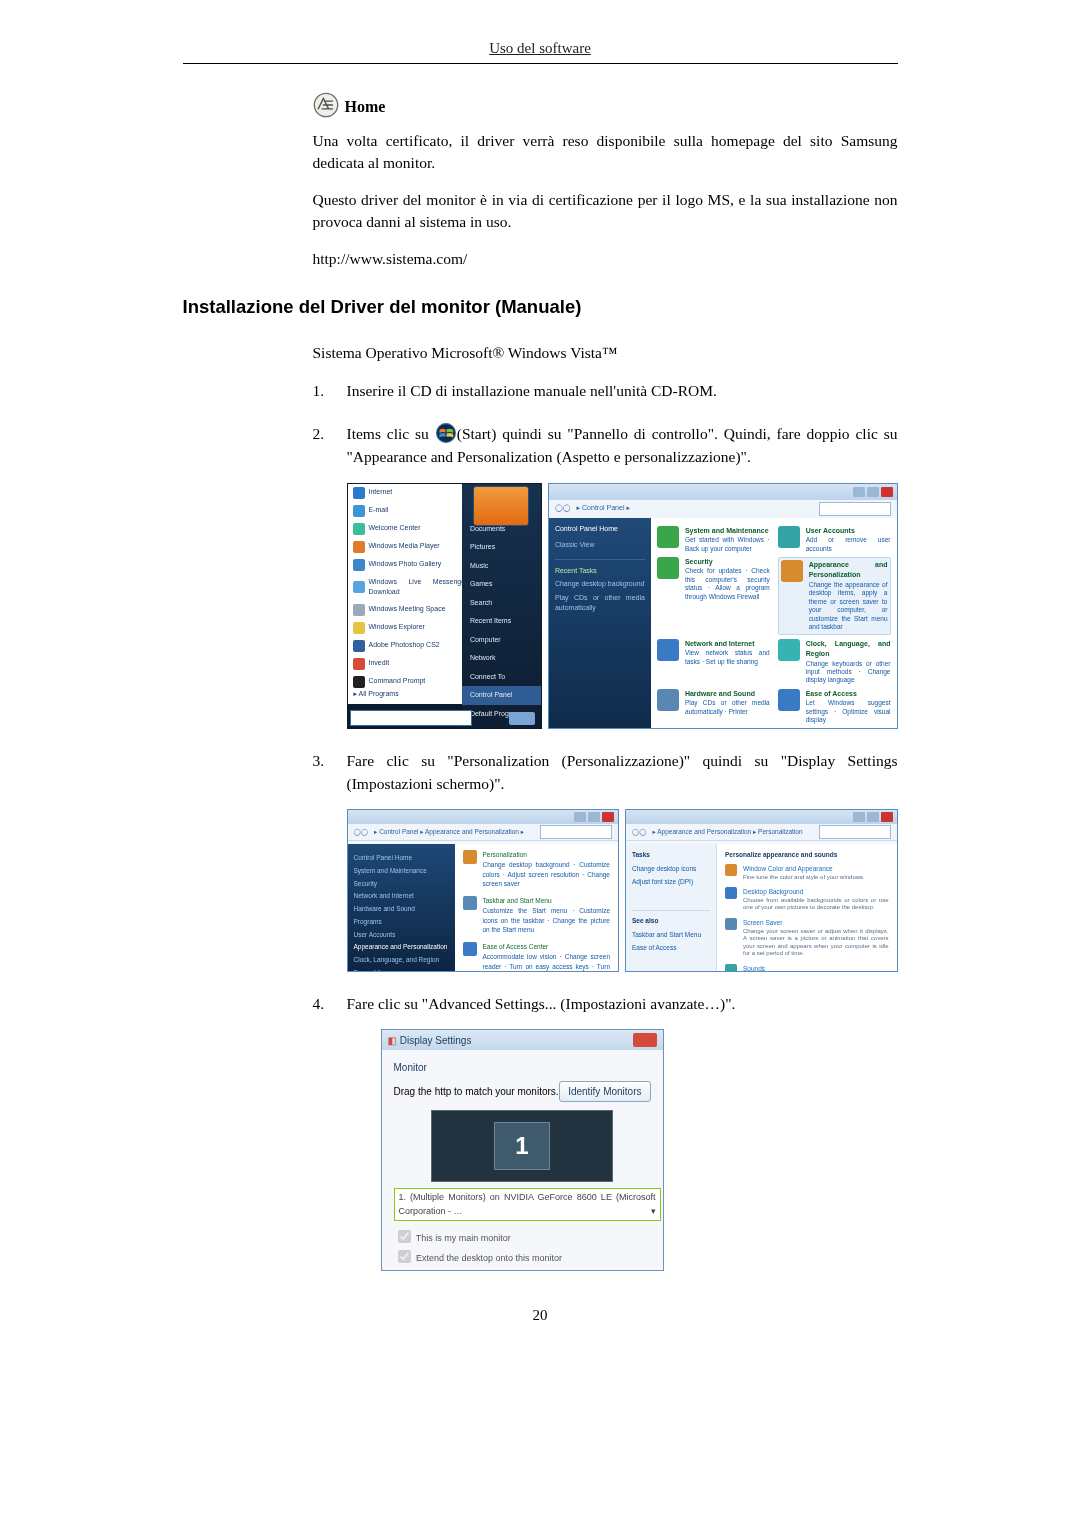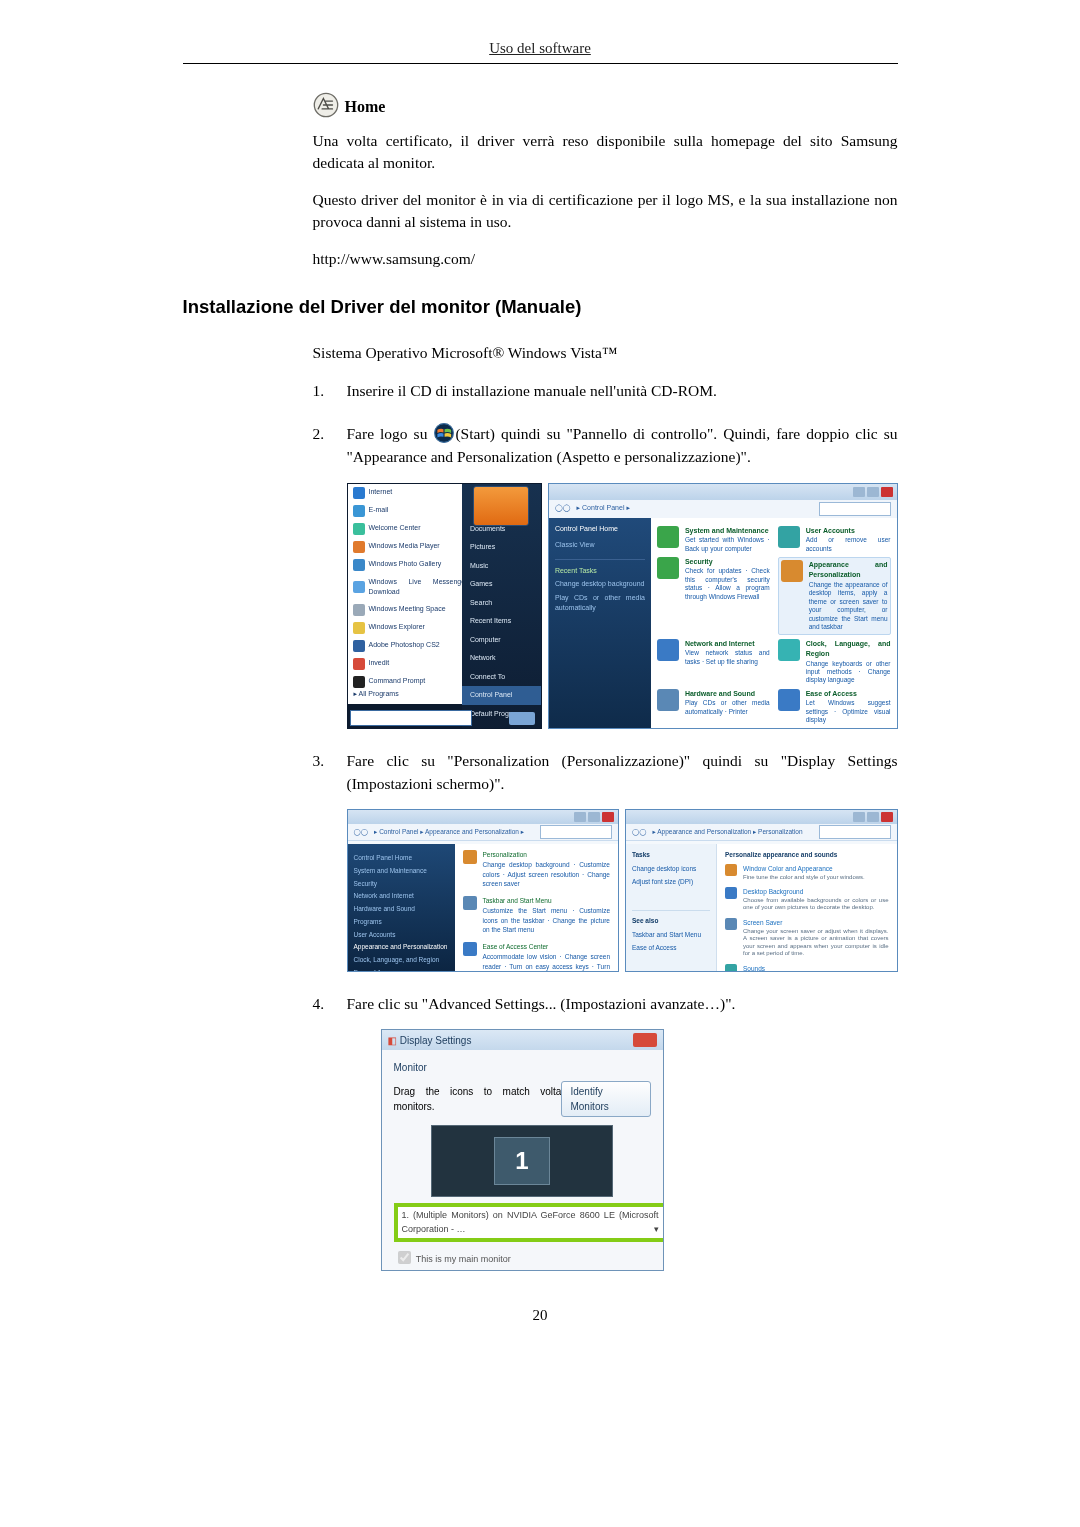--- a/index.html
+++ b/index.html
@@ -207,21 +207,21 @@
     border:1px solid #6e93b8;
   }
   .ds-title{ height:20px; background:linear-gradient(#dbe8f5,#c4d8ec); display:flex; align-items:center; justify-content:space-between; padding:0 6px; color:#1b3a5b;}
   .ds-title .cbtn{ width:24px; height:14px; background:#d64a3a; border-radius:2px;}
   .ds-body{ padding:10px 12px;}
   .ds-mon-tab{ color:#1a3b5e; margin-bottom:6px;}
   .ds-row{ display:flex; justify-content:space-between; align-items:center;}
   .ds-btn{ border:1px solid #8aa8c6; background:linear-gradient(#fefefe,#e3edf6); padding:2px 8px; border-radius:3px; color:#1c3b5a; font-size:10px;}
   .ds-preview{ width:180px; height:70px; background:#22333f; margin:8px auto 6px auto; border:1px solid #556876; display:flex; align-items:center; justify-content:center;}
   .ds-preview .pm{ width:54px; height:46px; background:#3e5a6c; border:1px solid #6b8698; display:flex; align-items:center; justify-content:center; color:#fff; font-size:24px; font-weight:bold;}
-  .ds-dd{ width:100%; border:4px solid #84cc16; background:#fff; padding:2px 4px; color:#444; margin:4px 0 6px 0; font-size:9px;}
+  .ds-dd{ width:100%; border:1px solid #84cc16; background:#fff; padding:2px 4px; color:#444; margin:4px 0 6px 0; font-size:9px;}
   .ds-chk{ color:#555; margin:1px 0; font-size:9px;}
   .ds-chk input{ vertical-align:-2px;}
   .page-num{
     text-align:center;
     font-size:15px;
     margin-top:36px;
   }
 </style>
 </head>
 <body>
@@ -235,31 +235,31 @@
       <span class="note-icon">
         <svg viewBox="0 0 40 40" width="26" height="26">
           <circle cx="20" cy="20" r="18" fill="#efeee8" stroke="#6d6c66" stroke-width="2"></circle>
           <path d="M8 26 L16 10 L24 26 M18 14 L30 14 M16 20 L30 20 M14 26 L30 26" stroke="#4e4d48" stroke-width="2" fill="none" stroke-linecap="round"></path>
         </svg>
       </span>
       <span class="note-label">Home</span>
     </div>
     <p class="body-para">Una volta certificato, il driver verrà reso disponibile sulla homepage del sito Samsung dedicata al monitor.</p>
     <p class="body-para">Questo driver del monitor è in via di certificazione per il logo MS, e la sua installazione non provoca danni al sistema in uso.</p>
-    <p class="body-para">http://www.samsung.com/</p>
+    <p class="body-para">http://www.sistema.com/</p>
   </div>
 
   <div class="section-h">Installazione del Driver del monitor (Manuale)</div>
   <p class="body-para indent-1" style="margin-top:10px;">Sistema Operativo Microsoft® Windows Vista™</p>
 
   <ol class="ol-steps">
     <li><span>Inserire il CD di installazione manuale nell'unità CD-ROM.</span></li>
 
     <li>
-      <span>Fare logo su </span><span class="inline-icon">
+      <span>Items clic su </span><span class="inline-icon">
         <svg viewBox="0 0 40 40" width="22" height="22">
           <circle cx="20" cy="20" r="18" fill="#0b2a4a"></circle>
           <circle cx="20" cy="20" r="17" fill="none" stroke="#6bb7ff" stroke-width="1"></circle>
           <path d="M8 14 Q14 11 19 13 L19 19 Q13 17 8 20 Z" fill="#f07a2d"></path>
           <path d="M21 13 Q27 11 33 14 L33 20 Q27 17 21 19 Z" fill="#6cc24a"></path>
           <path d="M8 22 Q14 19 19 21 L19 27 Q13 25 8 28 Z" fill="#3a8be0"></path>
           <path d="M21 21 Q27 19 33 22 L33 28 Q27 25 21 27 Z" fill="#f2c93c"></path>
         </svg>
       </span><span>(Start) quindi su "Pannello di controllo". Quindi, fare doppio clic su "Appearance and Personalization (Aspetto e personalizzazione)".</span>
 
@@ -533,21 +533,21 @@
       <span>Fare clic su "Advanced Settings... (Impostazioni avanzate…)".</span>
 
       <div class="mock mock-disp">
         <div class="ds-title">
           <span><span style="color:#d64a3a">◧</span> <span>Display Settings</span></span>
           <span class="cbtn"></span>
         </div>
         <div class="ds-body">
           <div class="ds-mon-tab">Monitor</div>
           <div class="ds-row">
-            <span>Drag the icons to match volta monitors.</span>
+            <span>Drag the http to match your monitors.</span>
             <span class="ds-btn">Identify Monitors</span>
           </div>
           <div class="ds-preview">
             <div class="pm">1</div>
           </div>
           <div class="ds-dd"><span>1. (Multiple Monitors) on NVIDIA GeForce 8600 LE (Microsoft Corporation - …</span> <span style="float:right">▾</span></div>
           <div class="ds-chk"><input type="checkbox" checked="" disabled="" style=""> <span>This is my main monitor</span></div>
           <div class="ds-chk"><input type="checkbox" checked="" disabled="" style=""> <span>Extend the desktop onto this monitor</span></div>
 
         </div>

